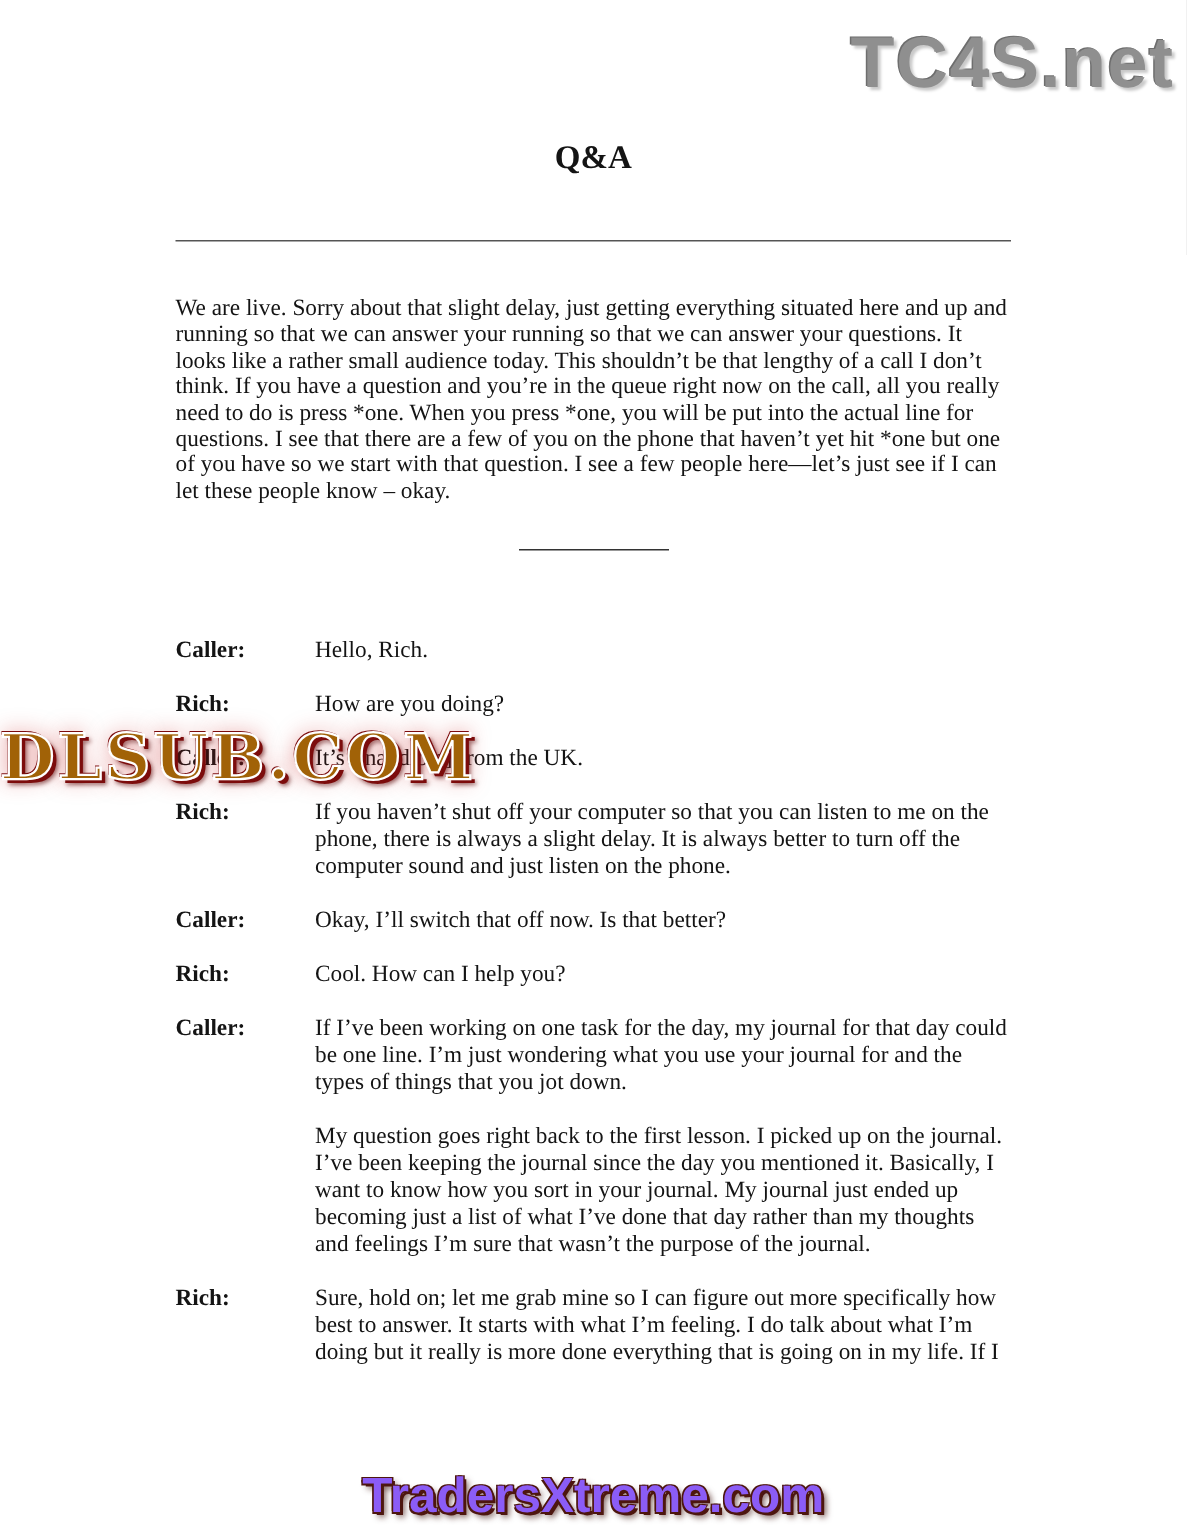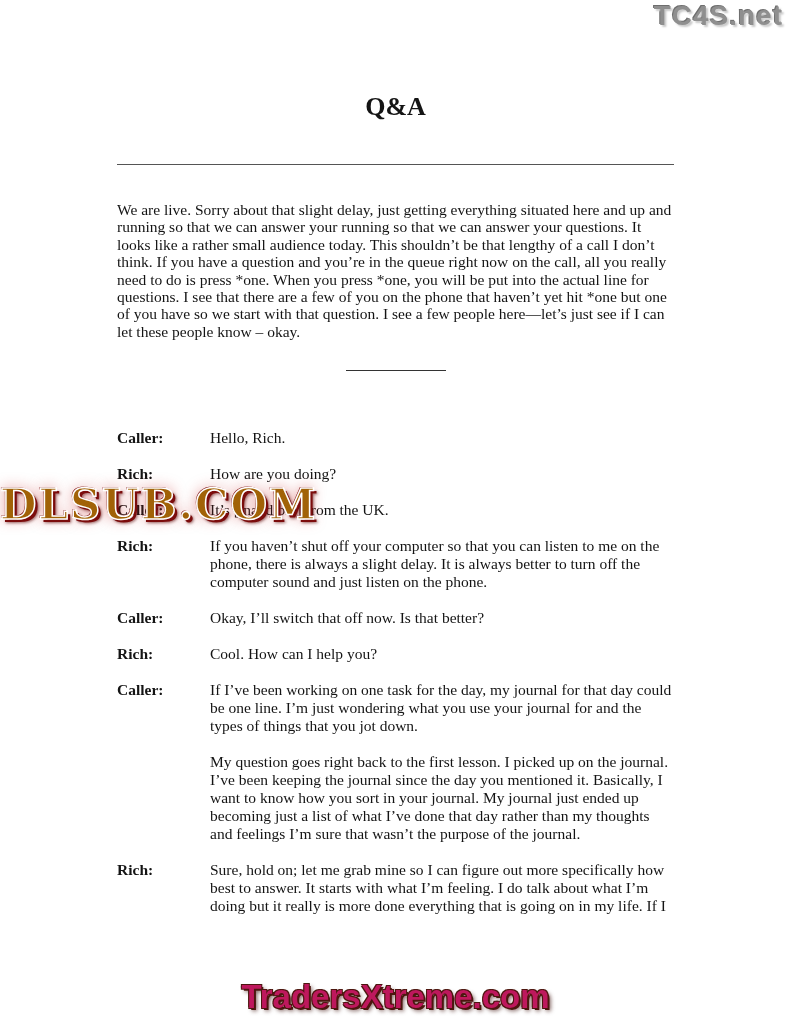--- a/index.html
+++ b/index.html
@@ -10,41 +10,41 @@
     margin: 0 auto;
     background: #ffffff;
     font-family: "Liberation Serif", serif;
     color: #141414;
     overflow: hidden;
   }
 
   
   .wm-top {
     position: absolute;
-    top: 0px;
+    top: 15px;
     right: 8px;
     font-family: "Liberation Sans", sans-serif;
     font-weight: bold;
-    font-size: 28px;
+    font-size: 48px;
     letter-spacing: 1px;
     color: #8f8f8f;
     text-shadow: 2px 2px 2px #c9c9c9, -1px -1px 0 #6e6e6e;
   }
 
   .content {
     position: absolute;
     left: 117px;
     right: 117px;
     top: 0;
   }
 
   .title {
     text-align: center;
     font-weight: bold;
-    font-size: 26px;
+    font-size: 22px;
     margin-top: 92px;
   }
   .date {
     text-align: center;
     font-size: 16px;
     margin-top: 22px;
   }
   .rule {
     border: none;
     border-top: 1px solid #555;
@@ -92,21 +92,21 @@
   
   .wm-bottom {
     position: absolute;
     bottom: 8px;
     left: 0;
     right: 0;
     text-align: center;
     font-family: "Liberation Sans", sans-serif;
     font-weight: bold;
     font-size: 33px;
-    color: #be185d;
+    color: #8b5cf6;
     text-shadow:
       2px 2px 0 #4d160f,
       -1px -1px 0 #4d160f,
       1px -1px 0 #4d160f,
       -1px 1px 0 #4d160f,
       3px 3px 4px rgba(60, 15, 10, 0.7);
     pointer-events: none;
   }
 </style>
 </head>

